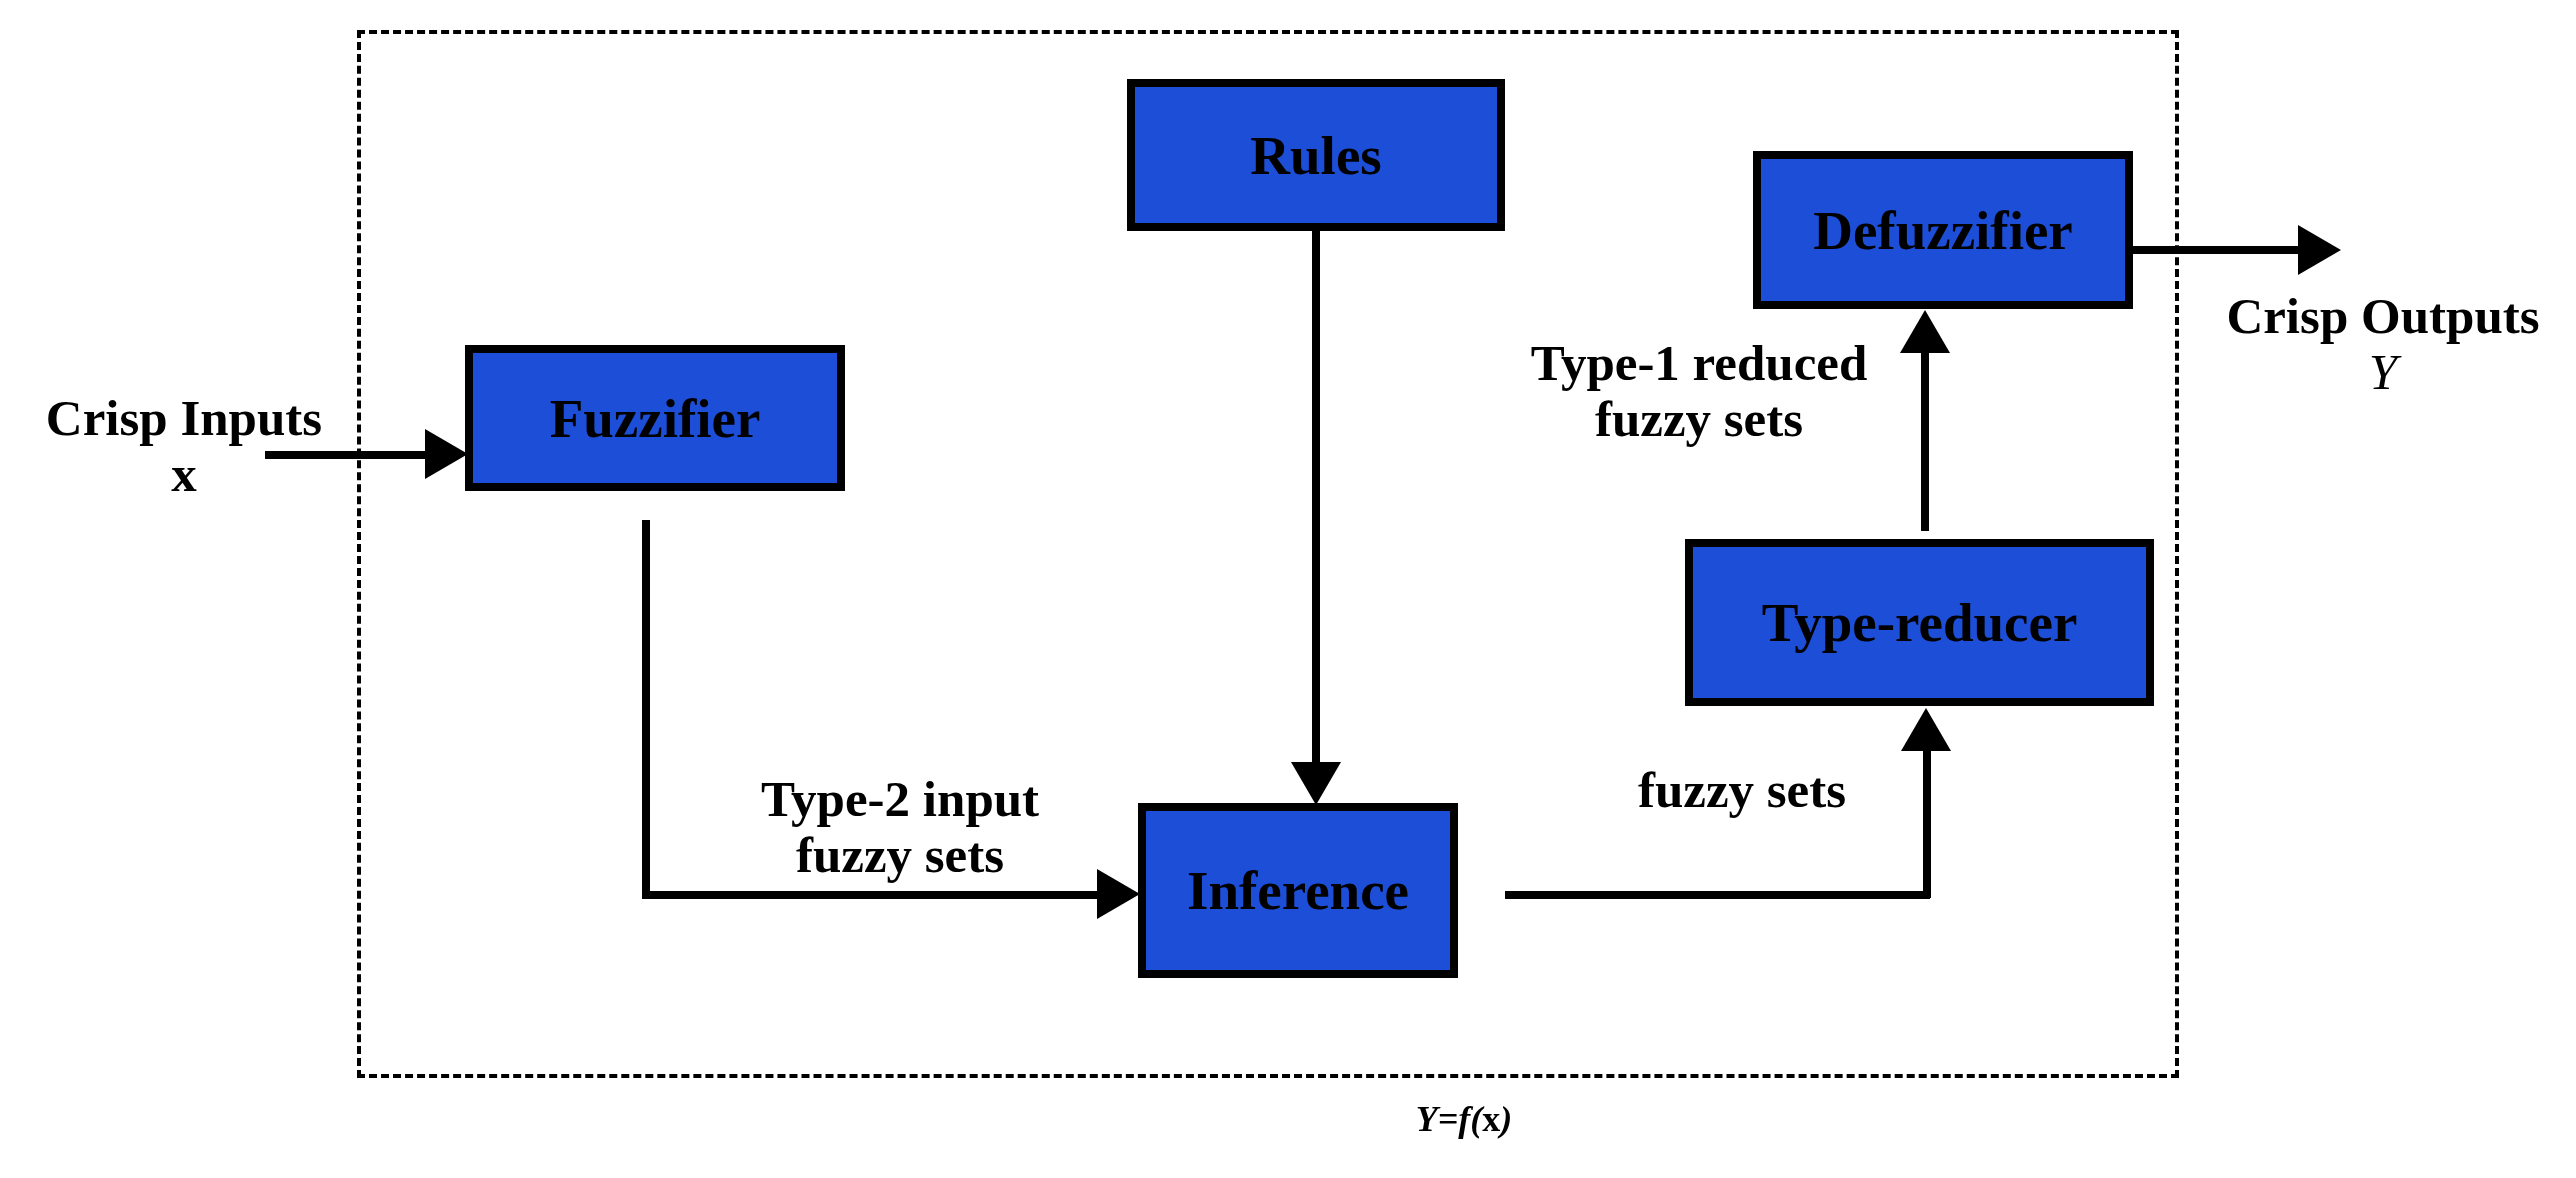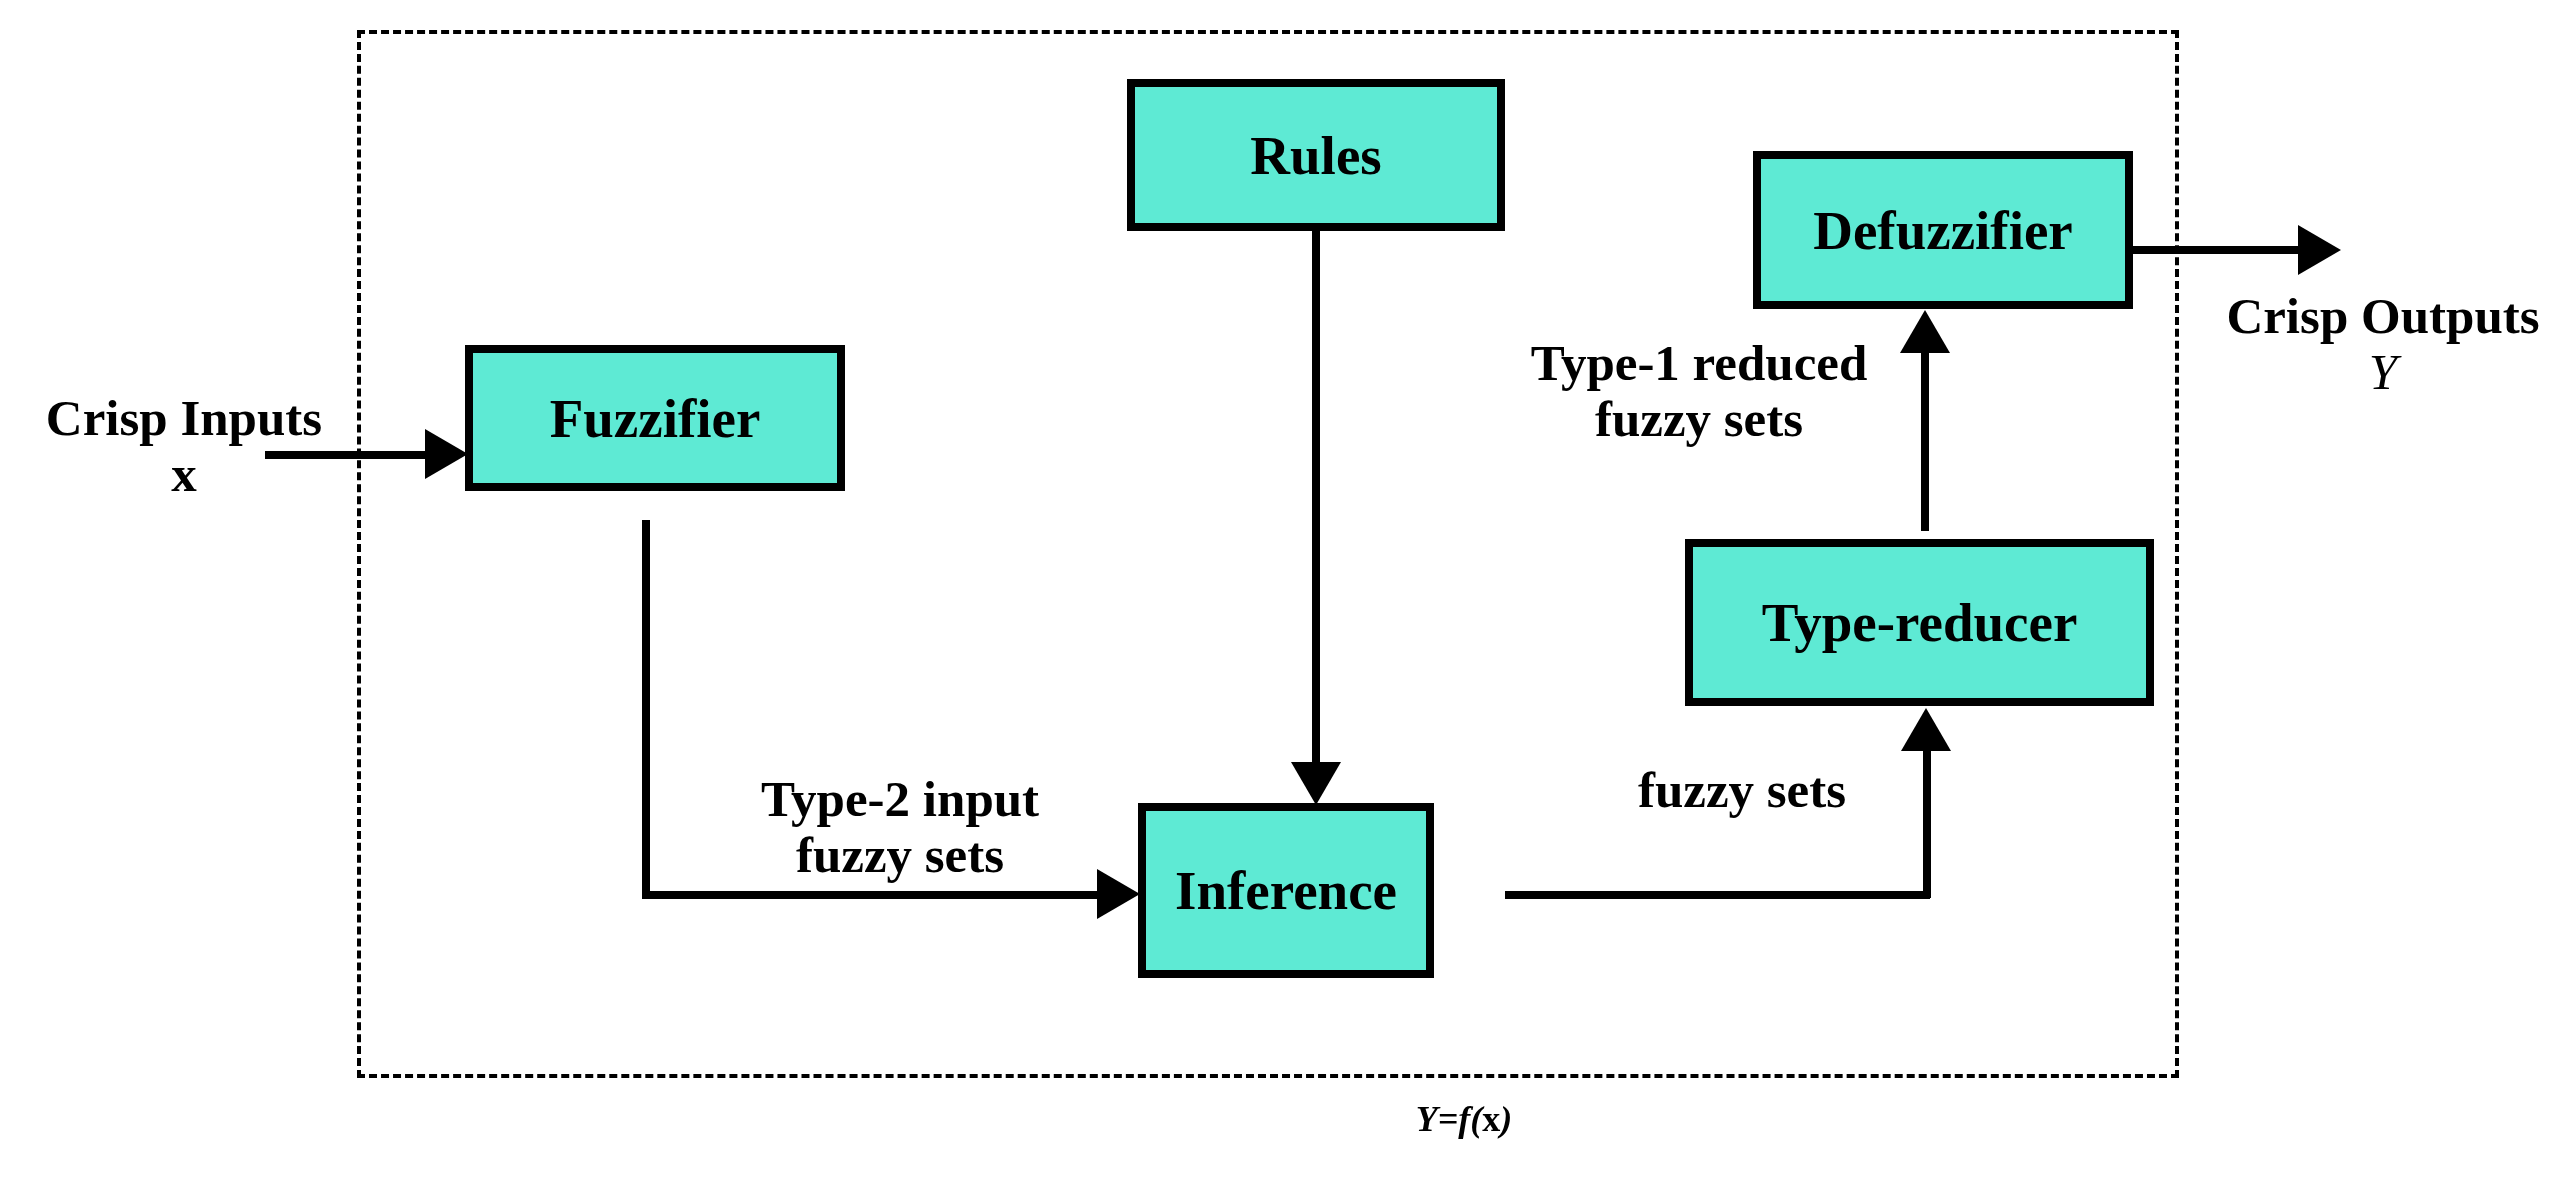--- a/index.html
+++ b/index.html
@@ -15,32 +15,32 @@
   .boundary {
     position: absolute;
     left: 357px; top: 30px;
     width: 1822px; height: 1048px;
     border: 4.7px dashed #000000;
     box-sizing: border-box;
   }
   .node {
     position: absolute;
     border: 8.5px solid #000000;
-    background: #5eead4;
+    background: #1d4ed8;
     box-sizing: border-box;
     display: flex;
     align-items: center;
     justify-content: center;
     font-weight: bold;
     font-size: 55px;
     white-space: nowrap;
   }
   .node-fuzzifier    { left: 465px;  top: 345px; width: 380px; height: 146px; }
   .node-rules        { left: 1127px; top: 79px;  width: 378px; height: 152px; }
-  .node-inference    { left: 1138px; top: 803px; width: 296px; height: 175px; }
+  .node-inference    { left: 1138px; top: 803px; width: 320px; height: 175px; }
   .node-type-reducer { left: 1685px; top: 539px; width: 469px; height: 167px; }
   .node-defuzzifier  { left: 1753px; top: 151px; width: 380px; height: 158px; }
   .line { position: absolute; background: #000000; }
   .l-input        { left: 265px;  top: 451px; width: 164px; height: 7.5px; }
   .l-fuzz-down    { left: 642px;  top: 520px; width: 7.5px;   height: 378px; }
   .l-fuzz-horiz   { left: 642px;  top: 891px; width: 459px; height: 7.5px; }
   .l-rules-down   { left: 1312px; top: 228px; width: 7.5px;   height: 536px; }
   .l-inf-out      { left: 1505px; top: 891px; width: 425px; height: 7.5px; }
   .l-out-up       { left: 1923px; top: 747px; width: 7.5px;   height: 151px; }
   .l-tr-def-up    { left: 1921px; top: 350px; width: 7.5px;   height: 181px; }

